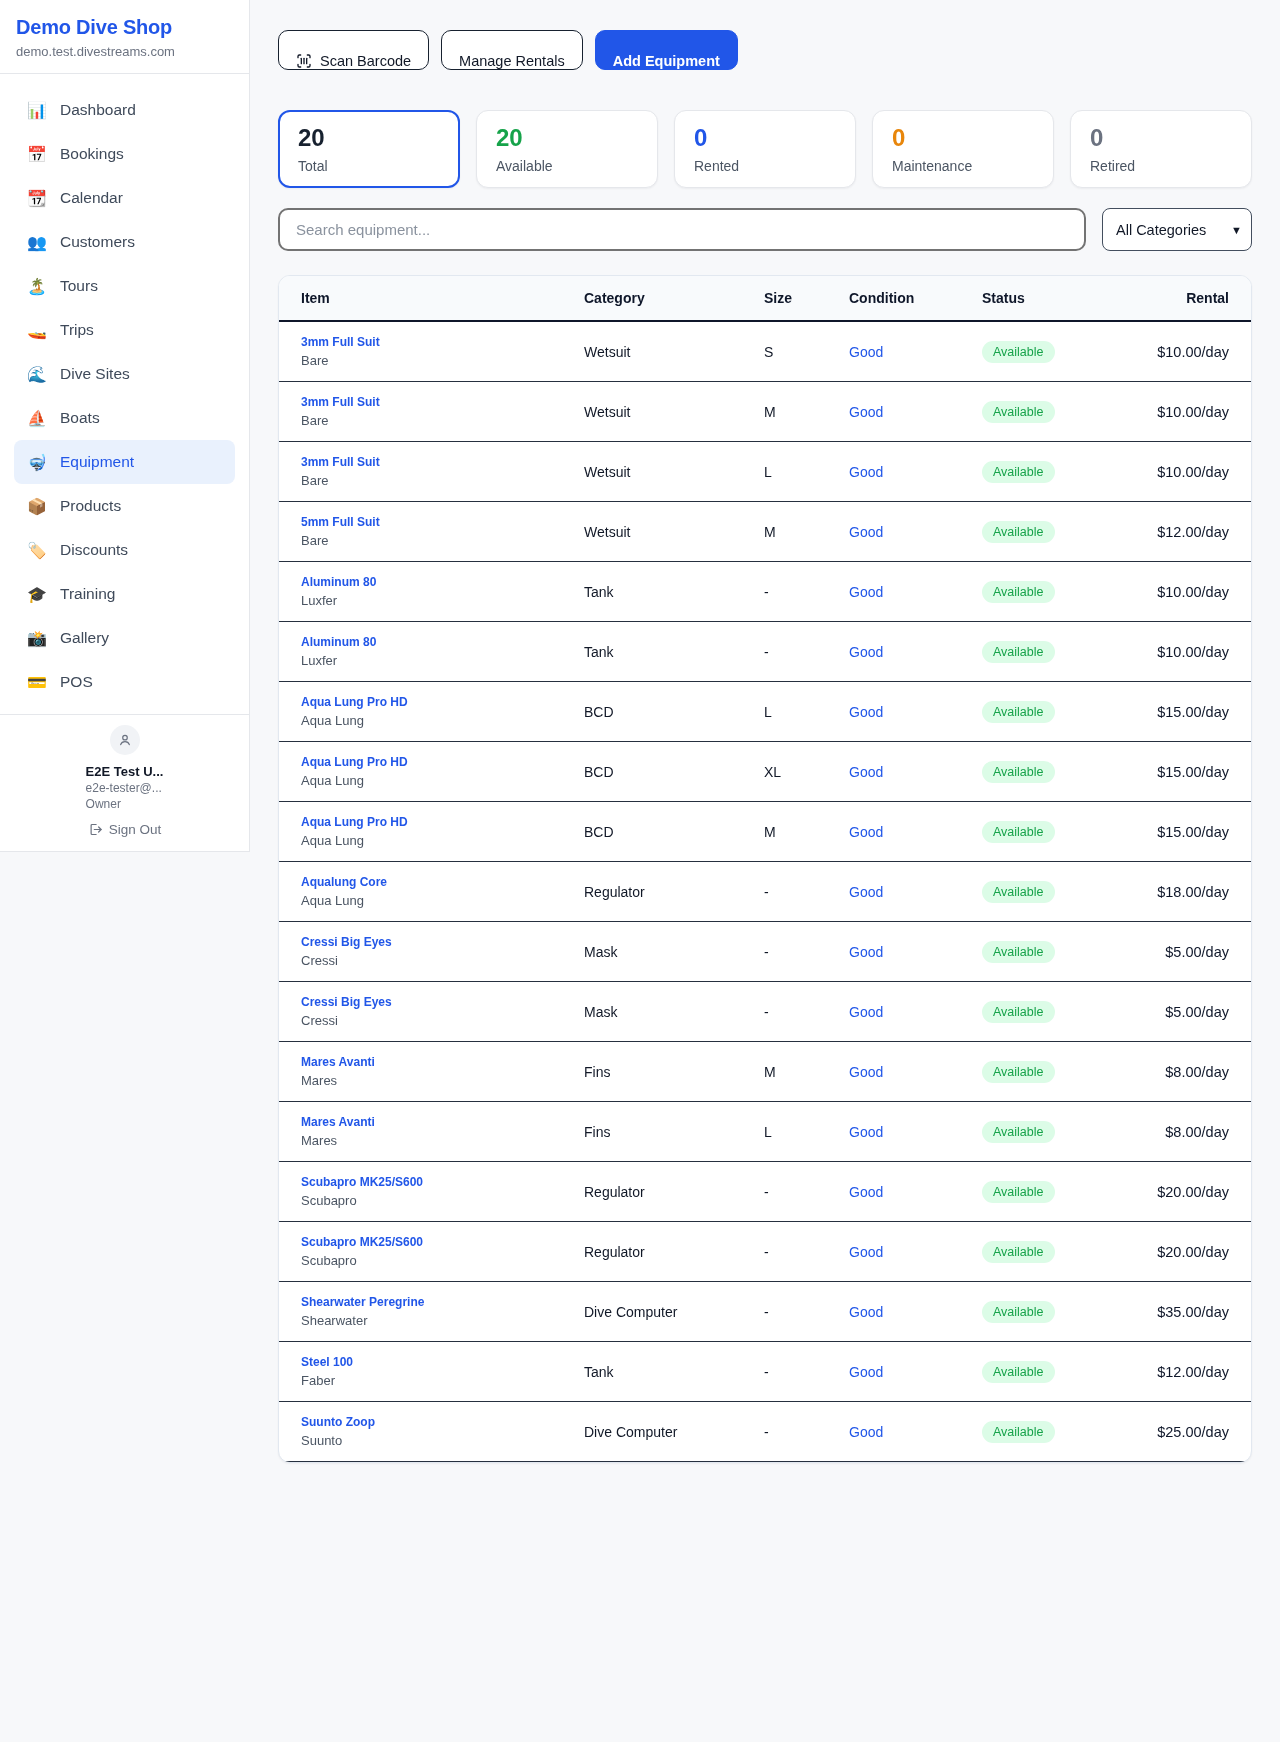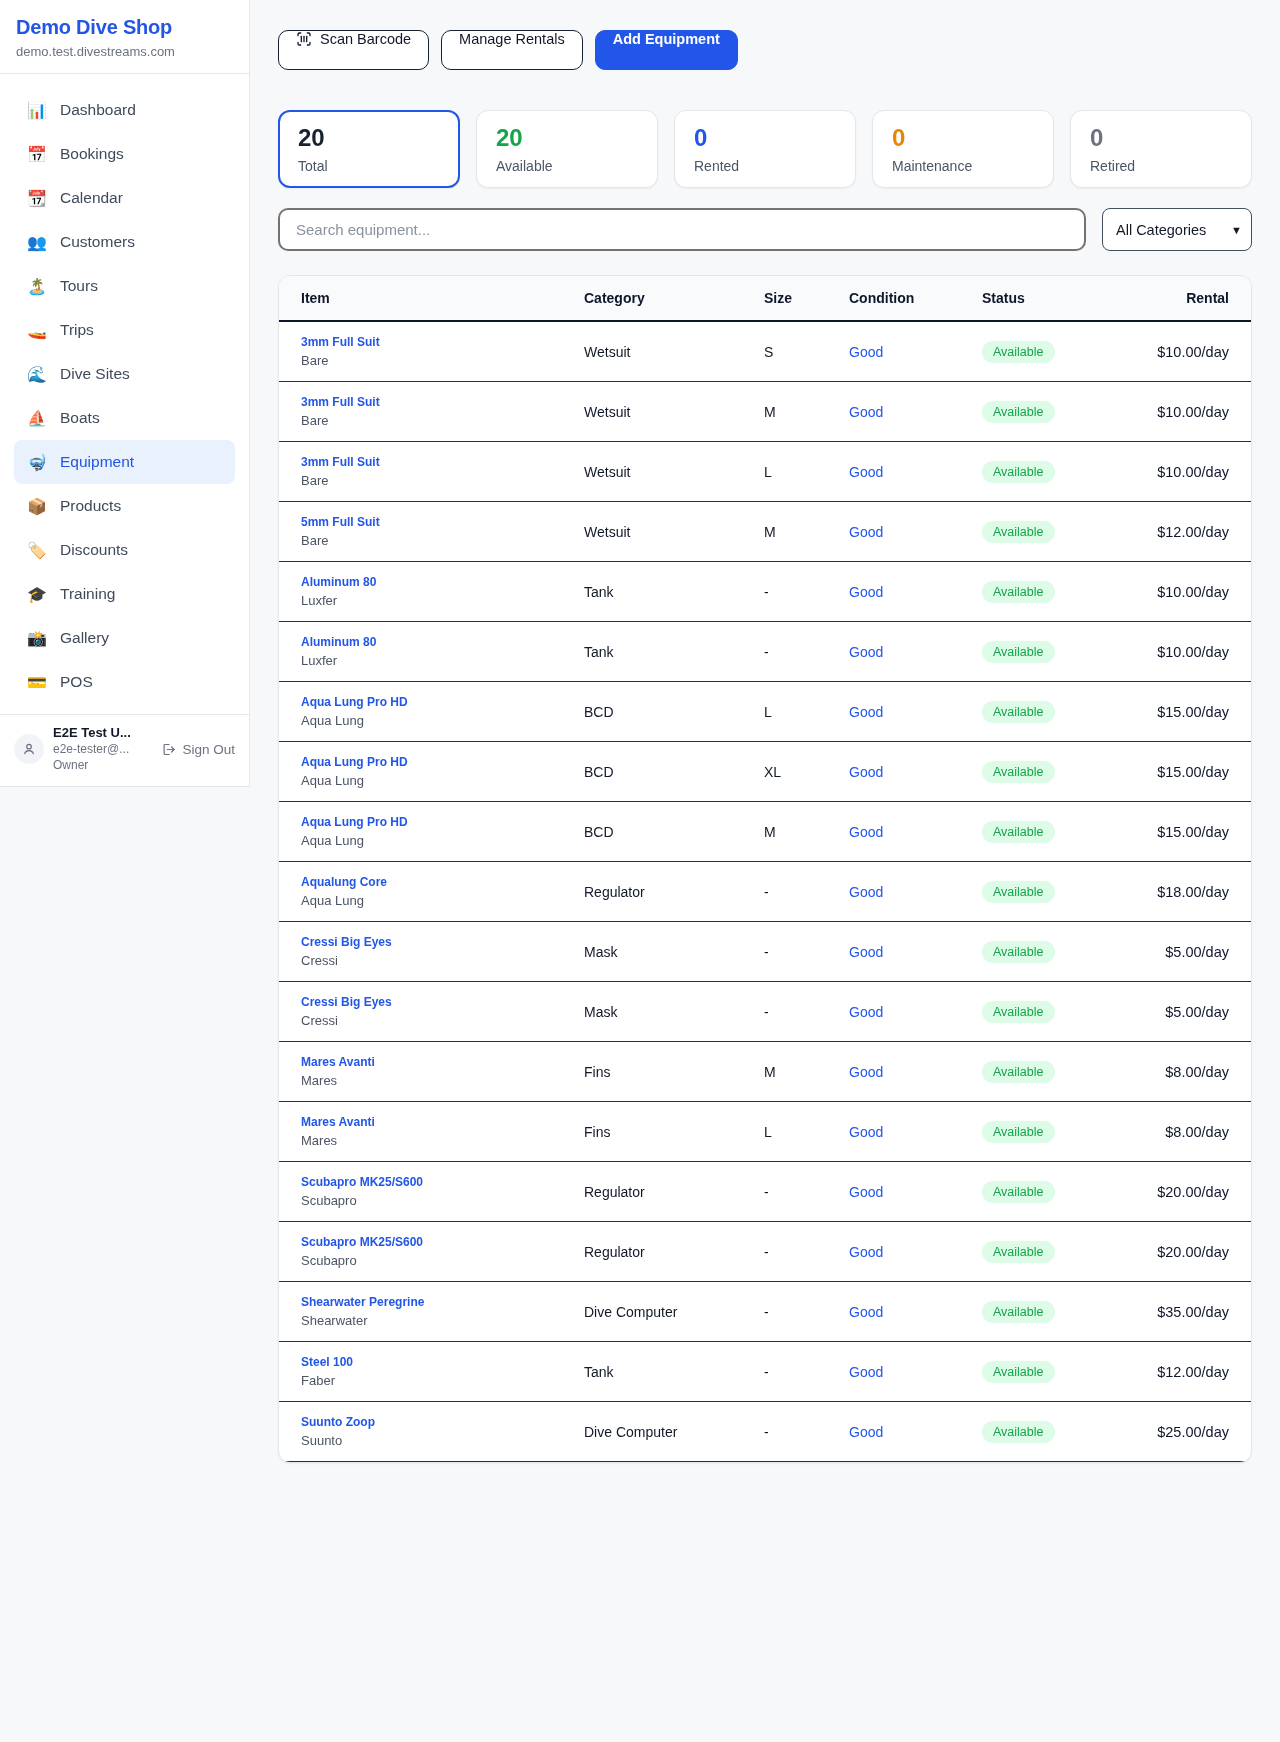--- a/index.html
+++ b/index.html
@@ -23,21 +23,21 @@
   .nav-item {
     display:flex; align-items:center; gap:13px;
     height:44px; padding:0 13px; border-radius:8px;
     color:#3f4a5a; font-size:15.5px; cursor:pointer;
   }
   .nav-item .nicon { width:20px; font-size:16px; text-align:center; flex:0 0 20px; }
   .nav-item.active { background:#e9f1fd; color:#2156e8; }
   .side-user {
     border-top:1px solid #e5e7eb;
     padding:10px 14px 14px 14px;
-    display:flex; align-items:center; gap:9px;
+    display:flex; align-items:center; gap:9px;flex-direction:column;
   }
   .avatar {
     width:30px; height:30px; border-radius:50%;
     background:#f1f3f6; display:flex; align-items:center; justify-content:center;
     flex:0 0 30px;
   }
   .uinfo { min-width:0; flex:1; }
   .uname { font-size:13px; font-weight:bold; color:#111827; white-space:nowrap; }
   .uemail,.urole { font-size:12px; color:#6b7280; margin-top:2px; white-space:nowrap; }
   .signout {
@@ -46,21 +46,21 @@
     margin-top:2px;
   }
   
   .main { margin-left:250px; padding:30px 28px 0 28px; }
   .page-head { display:flex; align-items:center; justify-content:space-between; }
   .page-title { font-size:25px; font-weight:800; color:#0f172a; letter-spacing:-0.4px; }
   .page-sub { font-size:15px; color:#4b5563; margin-top:6px; }
   .head-actions { display:flex; gap:12px; }
   .btn {
     height:40px; padding:0 17px; border-radius:10px;
-    display:inline-flex; align-items:flex-start; gap:8px;
+    display:inline-flex; align-items:flex-end; gap:8px;
     font-size:14.5px; background:#ffffff; border:1px solid #17212f;
     color:#111827; cursor:pointer; font-family:inherit;
   }
   .btn-primary { background:#2156e8; border-color:#2156e8; color:#ffffff; font-weight:600; }
   
   .stats { display:flex; gap:16px; margin-top:40px; }
   .stat-card {
     flex:1; background:#ffffff; border:1px solid #e5e7eb; border-radius:12px;
     padding:13px 19px; box-shadow:0 1px 2px rgba(16,24,40,.05); cursor:pointer;
   }

